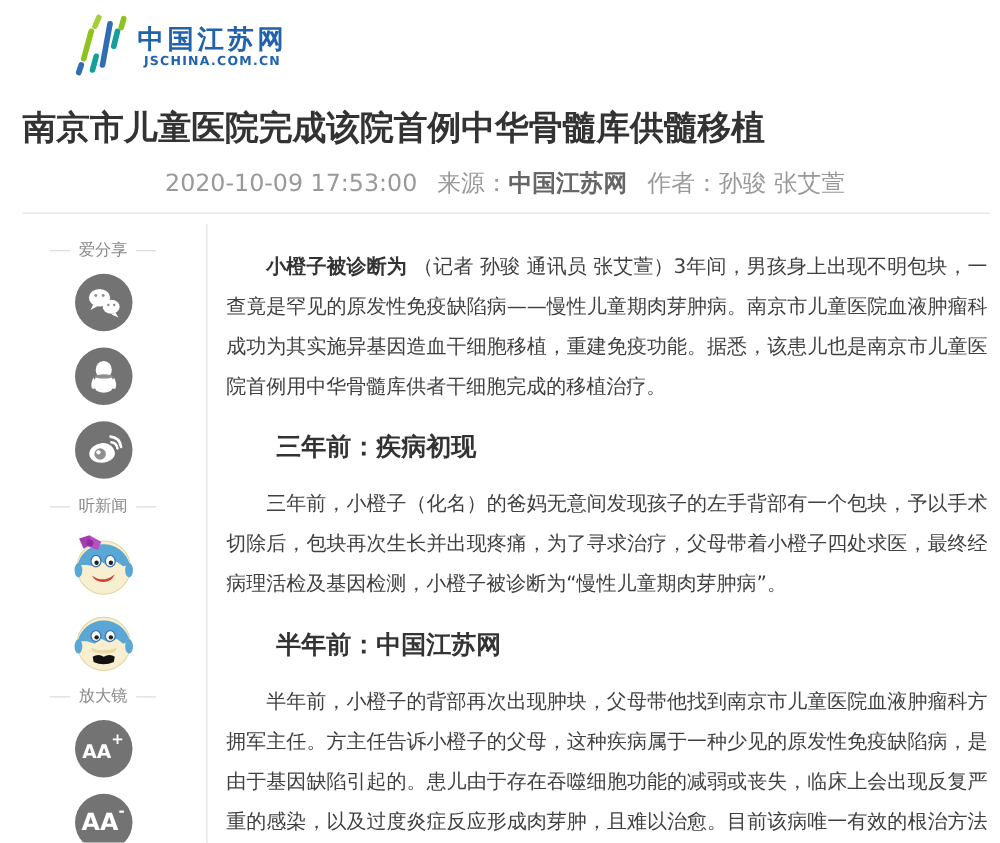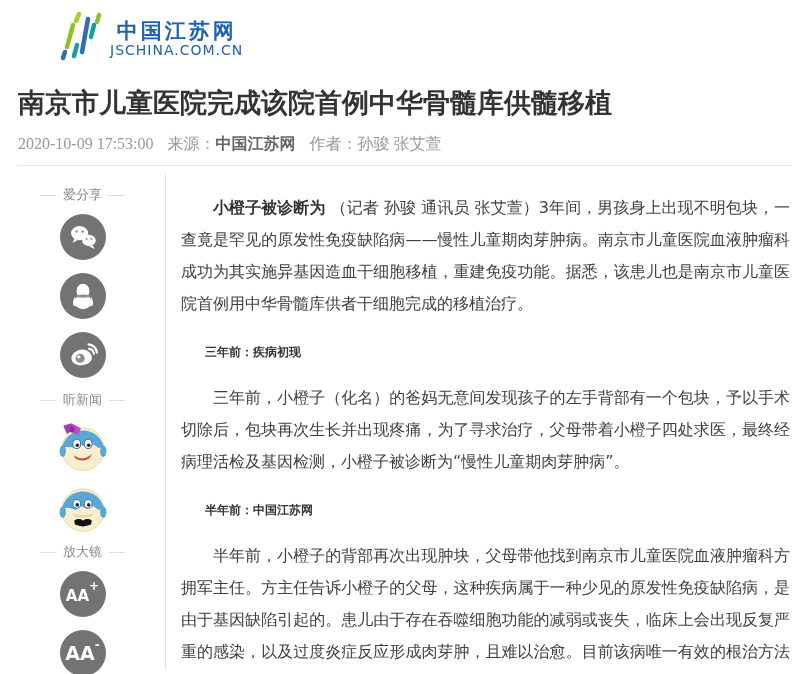--- a/index.html
+++ b/index.html
@@ -10,27 +10,27 @@
     color: #404040;
   }
   .page { width: 800px; height: 656px; position: relative; background: #fff; }
 
   
   .header { position: relative; height: 74px; }
   .logo { position: absolute; left: 56px; top: 10px; display: flex; align-items: center; cursor: pointer; }
   .logo-mark { width: 48px; height: 54px; }
   .logo-textcol { margin-left: 6px; text-align: center; }
   .logo-title { font-size: 21px; font-weight: 700; color: #2062ac; letter-spacing: 3px; line-height: 26px; white-space: nowrap; }
-  .logo-domain { font-size: 14px; font-weight: 400; color: #2062ac; letter-spacing: 1px; line-height: 12px; }
+  .logo-domain { font-size: 10px; font-weight: 700; color: #2062ac; letter-spacing: 1px; line-height: 12px; }
   .breadcrumb { position: absolute; left: 221px; top: 32px; font-size: 14px; color: #4a4a4a; }
 
   
   .title-block { margin: 0 8px 0 18px; }
   .article-title { font-size: 27px; font-weight: 600; color: #333; line-height: 34px; margin-top: 12px; }
-  .meta-line { text-align: left; font-size: 16px; color: #999; margin-top: 14px; padding-right: 2px; font-family: Liberation Serif, serif; }
+  .meta-line { text-align: center; font-size: 19px; color: #999; margin-top: 14px; padding-right: 2px; }
   .meta-line .sep { display: inline-block; width: 10px; }
   .meta-source { color: #666; font-weight: 600; }
   .rule { border: 0; border-top: 1px solid #e4e4e4; margin: 10px 0 0 0; }
 
   
   .main { position: relative; display: flex; }
   .v-divider { position: absolute; left: 165px; top: 8px; width: 1px; height: 496px; background: #e2e2e2; }
 
   
   .sidebar { width: 165px; flex: none; padding-top: 16px; text-align: center; }
@@ -44,21 +44,21 @@
   .cartoon-btn { width: 54px; height: 54px; margin: 0 auto 8px; cursor: pointer; }
   .cartoon-btn svg { width: 54px; height: 54px; }
   .aa { color: #fff; font-size: 15px; font-weight: 600; letter-spacing: 0; line-height: 1; }
   .aa .a2 { font-size: 19px; }
   .aa sup { font-size: 12px; position: relative; top: -5px; }
   .gap-top { margin-top: 8px; }
 
   
   .article { flex: 1; padding: 26px 10px 0 16px; }
   .article p { font-size: 16px; line-height: 32px; text-indent: 2em; text-align: justify; margin-bottom: 14px; color: #404040; }
-  .article h3 { font-size: 12px; line-height: 32px; text-indent: 2em; font-weight: 700; color: #333; margin: 16px 0 14px; }
+  .article h3 { font-size: 20px; line-height: 32px; text-indent: 2em; font-weight: 700; color: #333; margin: 16px 0 14px; }
   .lead-bold { font-weight: 700; color: #333; }
 </style>
 </head>
 <body>
 
 <div class="page">
 
   <div class="header">
     <div class="logo">
       <svg class="logo-mark" viewBox="0 0 48 54">

